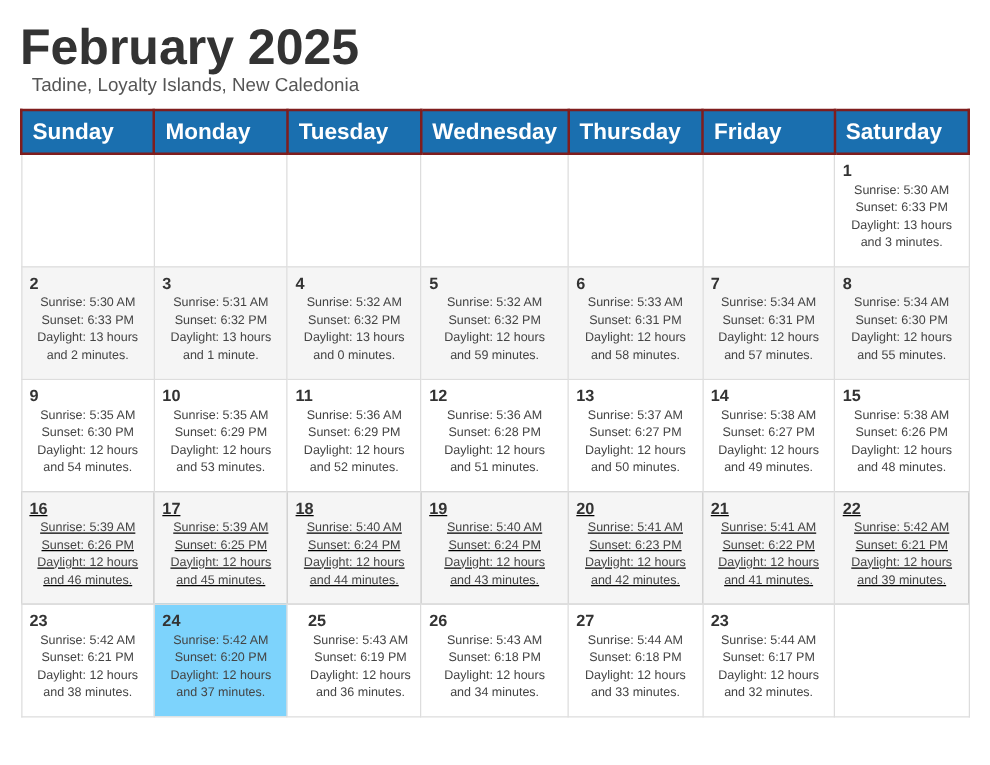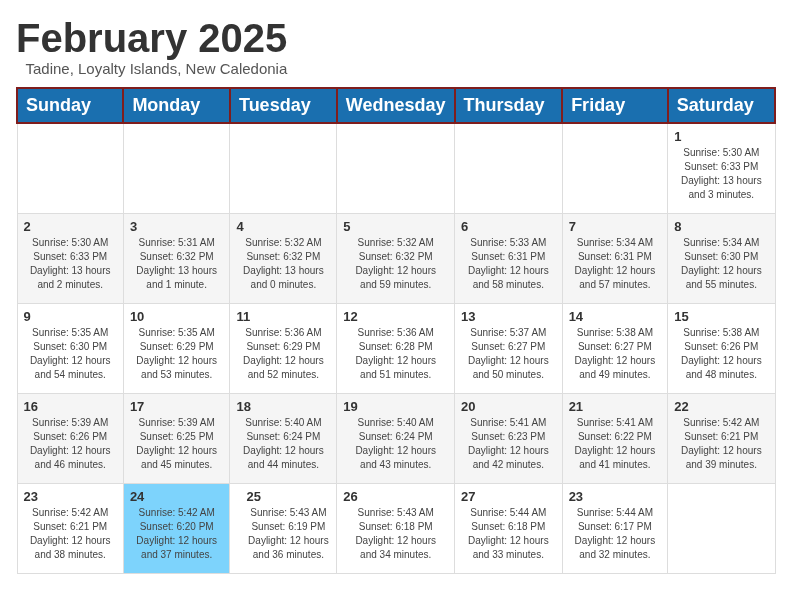--- a/index.html
+++ b/index.html
@@ -160,21 +160,21 @@
         </td>
         <td style="background: rgb(255, 255, 255);">
           <span class="day-num">14</span>
           <div class="day-info">Sunrise: 5:38 AM<br>Sunset: 6:27 PM<br>Daylight: 12 hours<br>and 49 minutes.</div>
         </td>
         <td style="background: rgb(255, 255, 255);">
           <span class="day-num">15</span>
           <div class="day-info">Sunrise: 5:38 AM<br>Sunset: 6:26 PM<br>Daylight: 12 hours<br>and 48 minutes.</div>
         </td>
       </tr>
-      <tr style="background: #000000;">
+      <tr style="background: #000000; text-decoration: underline;">
         <td style="background: rgb(245, 245, 245);">
           <span class="day-num">16</span>
           <div class="day-info">Sunrise: 5:39 AM<br>Sunset: 6:26 PM<br>Daylight: 12 hours<br>and 46 minutes.</div>
         </td>
         <td style="background: rgb(245, 245, 245); margin-left: 28px;">
           <span class="day-num">17</span>
           <div class="day-info">Sunrise: 5:39 AM<br>Sunset: 6:25 PM<br>Daylight: 12 hours<br>and 45 minutes.</div>
         </td>
         <td style="background: rgb(245, 245, 245);">
           <span class="day-num">18</span>

